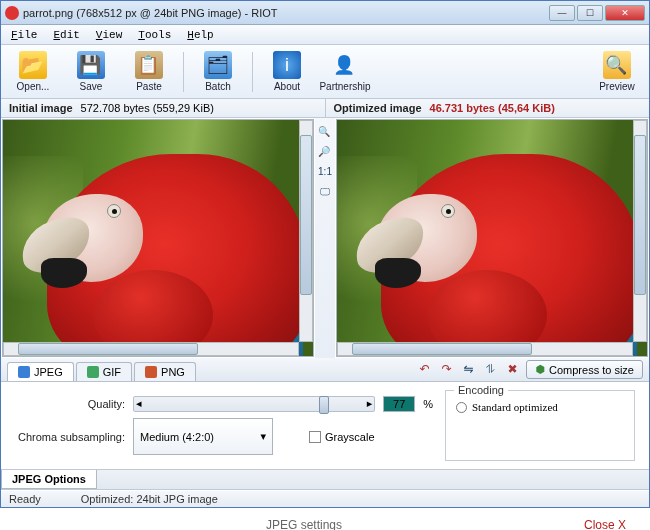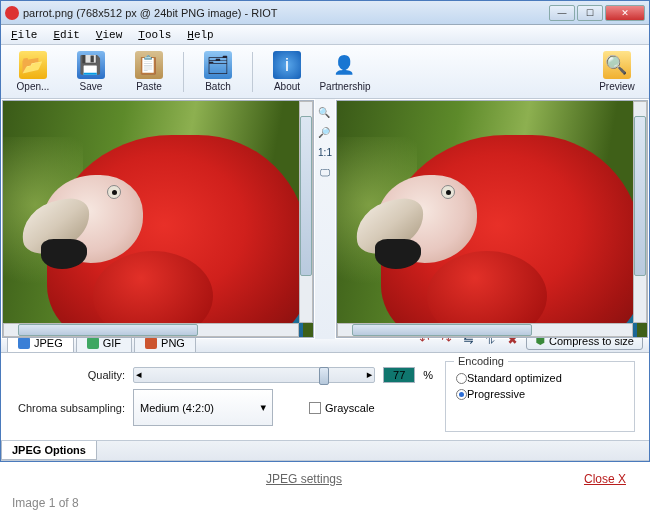--- a/index.html
+++ b/index.html
@@ -35,40 +35,40 @@
   .parrot .face { position:absolute; left:40px; top:74px; width:100px; height:88px; background: radial-gradient(ellipse at 45% 40%, #f6e7e0 0%, #e8c8c0 55%, #cda090 100%); border-radius: 55% 45% 55% 50%; }
   .parrot .eye { position:absolute; left:104px; top:84px; width:14px; height:14px; background:#e8e4d8; border-radius:50%; border:1px solid #888; }
   .parrot .eye::after{content:"";position:absolute;left:4px;top:4px;width:5px;height:5px;background:#111;border-radius:50%;}
   .parrot .beak-top { position:absolute; left:18px; top:100px; width:70px; height:50px; background: linear-gradient(150deg,#f3ece2 0%, #d6cab8 50%, #a8987e 100%); border-radius: 60% 30% 70% 30% / 70% 30% 70% 30%; transform: rotate(-10deg); }
   .parrot .beak-bot { position:absolute; left:38px; top:138px; width:46px; height:30px; background:#1b1b1b; border-radius: 30% 40% 60% 50%; }
   .parrot .neck { position:absolute; left:90px; top:150px; width:120px; height:90px; background: radial-gradient(ellipse at 40% 30%, #e23028, #a81210 80%); border-radius:50%; }
   .scrollbar-track { position:absolute; background:#e9edf2; border:1px solid #bbb; }
   .sb-h { left:0; right:14px; bottom:0; height:14px; }
   .sb-v { top:0; bottom:14px; right:0; width:14px; }
   .sb-thumb { position:absolute; background: linear-gradient(#dce6f2,#b9cade); border:1px solid #8aa; border-radius:2px; }
-  .tabs-strip { height: 14px; background: linear-gradient(#f4f7fb,#e2e9f2); display:flex; align-items:flex-end; border-bottom:1px solid #b8c2ce; padding: 0 6px; }
+  .tabs-strip { height: 24px; background: linear-gradient(#f4f7fb,#e2e9f2); display:flex; align-items:flex-end; border-bottom:1px solid #b8c2ce; padding: 0 6px; }
   .fmt-tab { padding: 3px 10px; border:1px solid #b0bac6; border-bottom:none; background:#eef3f9; margin-right:2px; border-radius:3px 3px 0 0; font-size:11px; display:flex; align-items:center; gap:4px; }
   .fmt-tab.active { background:#fff; }
   .fmt-icon { width:12px;height:12px;display:inline-block;border-radius:2px;}
   .right-tools { margin-left:auto; display:flex; align-items:center; gap:6px; padding-bottom:2px; }
   .right-tools .rt { width:16px; height:16px; font-size:12px; text-align:center; color:#a33; cursor:default; }
   .compress-btn { border:1px solid #9aa6b4; background:linear-gradient(#fbfdff,#e4ecf4); padding:2px 8px; border-radius:3px; font-size:11px; display:flex; align-items:center; gap:4px; }
   .settings-panel { background:#fff; padding:8px 14px; display:flex; gap:12px; border-bottom:1px solid #c0cad6; }
   .left-set { flex:1.4; }
   .row { display:flex; align-items:center; gap:8px; margin:6px 0; font-size:11px; }
   .row label { width:110px; text-align:right; color:#222; }
   .slider { flex:1; height:16px; position:relative; background:linear-gradient(#eef2f7,#e1e7ef); border:1px solid #b5c0cc; border-radius:2px; }
   .slider .sthumb { position:absolute; top:-1px; width:10px; height:18px; background:linear-gradient(#dfe9f5,#b6c8db); border:1px solid #7f94aa; border-radius:2px; }
   .numbox { width:32px; border:1px solid #aab4c0; background:#0f766e; text-align:center; padding:1px 2px; font-size:11px;}
   .combo { border:1px solid #aab4c0; background:linear-gradient(#fff,#eef2f7); padding:11px 6px; width:140px; display:flex; justify-content:space-between; align-items:center; font-size:11px; }
   .chk { display:flex; align-items:center; gap:4px; }
   .chk .box { width:12px;height:12px;border:1px solid #888;background:#fff;}
   .fieldset { border:1px solid #c4ccd6; padding:6px 10px 8px; position:relative; font-size:11px; width:190px; }
   .fieldset .legend { position:absolute; top:-7px; left:8px; background:#fff; padding:0 4px; color:#333; }
-  .radio { display:flex; align-items:center; margin:4px 0; }
+  .radio { display:flex; align-items:center; gap:5px; margin:4px 0;font-family:Liberation Serif, serif; }
   .radio .r { width:11px;height:11px;border:1px solid #777;border-radius:50%;background:#fff; position:relative;}
   .radio .r.on::after{content:"";position:absolute;left:2px;top:2px;width:5px;height:5px;background:#2b6cd4;border-radius:50%;}
   .bottom-tabs { display:flex; background:linear-gradient(#eef2f7,#e2e8f0); border-bottom:1px solid #c0cad6;font-weight:bold; }
   .btab { padding:3px 10px; border:1px solid #b0bac6; border-top:none; background:#f4f7fb; font-size:11px; }
   .btab.active { background:#fff; }
   .statusbar { display:flex; background:linear-gradient(#f4f7fb,#e6ecf4); font-size:11px; padding:2px 8px; gap:40px; color:#333; border-top:1px solid #fff; }
   .statusbar .sc { }
   .footer { display:flex; padding:10px 24px 6px; font-size:12px; color:#777; align-items:flex-start; }
   .footer .ftitle { flex:1; text-align:center; text-decoration:underline; color:#666; }
   .footer .closex { text-decoration:underline; color:#b91c1c; }
@@ -124,20 +124,30 @@
       <div class="tb-icon">👤</div>
       <span>Partnership</span>
     </div>
     <div class="spacer"></div>
     <div class="tb-btn">
       <div class="tb-icon" style="background:linear-gradient(#ffe38a,#f0b030);">🔍</div>
       <span>Preview</span>
     </div>
   </div>
 
+  <div class="info-row">
+    <div class="info-cell">
+      <span class="info-label">Initial image</span>
+      <span>572.708 bytes (559,29 KiB)</span>
+    </div>
+    <div class="info-cell right">
+      <span class="info-label">Optimized image</span>
+      <span class="opt-val">46.731 bytes (45,64 KiB)</span>
+    </div>
+  </div>
 
   <div class="preview-area">
     <div class="pane">
       <div class="parrot">
         <div class="bg"></div>
           <div class="blur1"></div>
           <div class="wing"></div>
           <div class="body"></div>
           <div class="neck"></div>
           <div class="face"></div>
@@ -229,31 +239,31 @@
           <span>Grayscale</span>
         </div>
       </div>
     </div>
     <div class="fieldset">
       <div class="legend">Encoding</div>
       <div class="radio">
         <div class="r"></div>
         <span>Standard optimized</span>
       </div>
-      <div class="radio">
-        <div class="r on"></div>
-        <span>Progressive</span>
-      </div>
     </div>
   </div>
 
   <div class="bottom-tabs">
     <div class="btab active">JPEG Options</div>
   </div>
 
+  <div class="statusbar">
+    <div class="sc">Ready</div>
+    <div class="sc">Optimized: 24bit JPG image</div>
+  </div>
 
 </div>
 
 <div class="footer">
   <div></div>
   <div class="ftitle">JPEG settings</div>
   <div class="closex">Close X</div>
 </div>
 <div class="page-of">Image 1 of 8</div>
 

